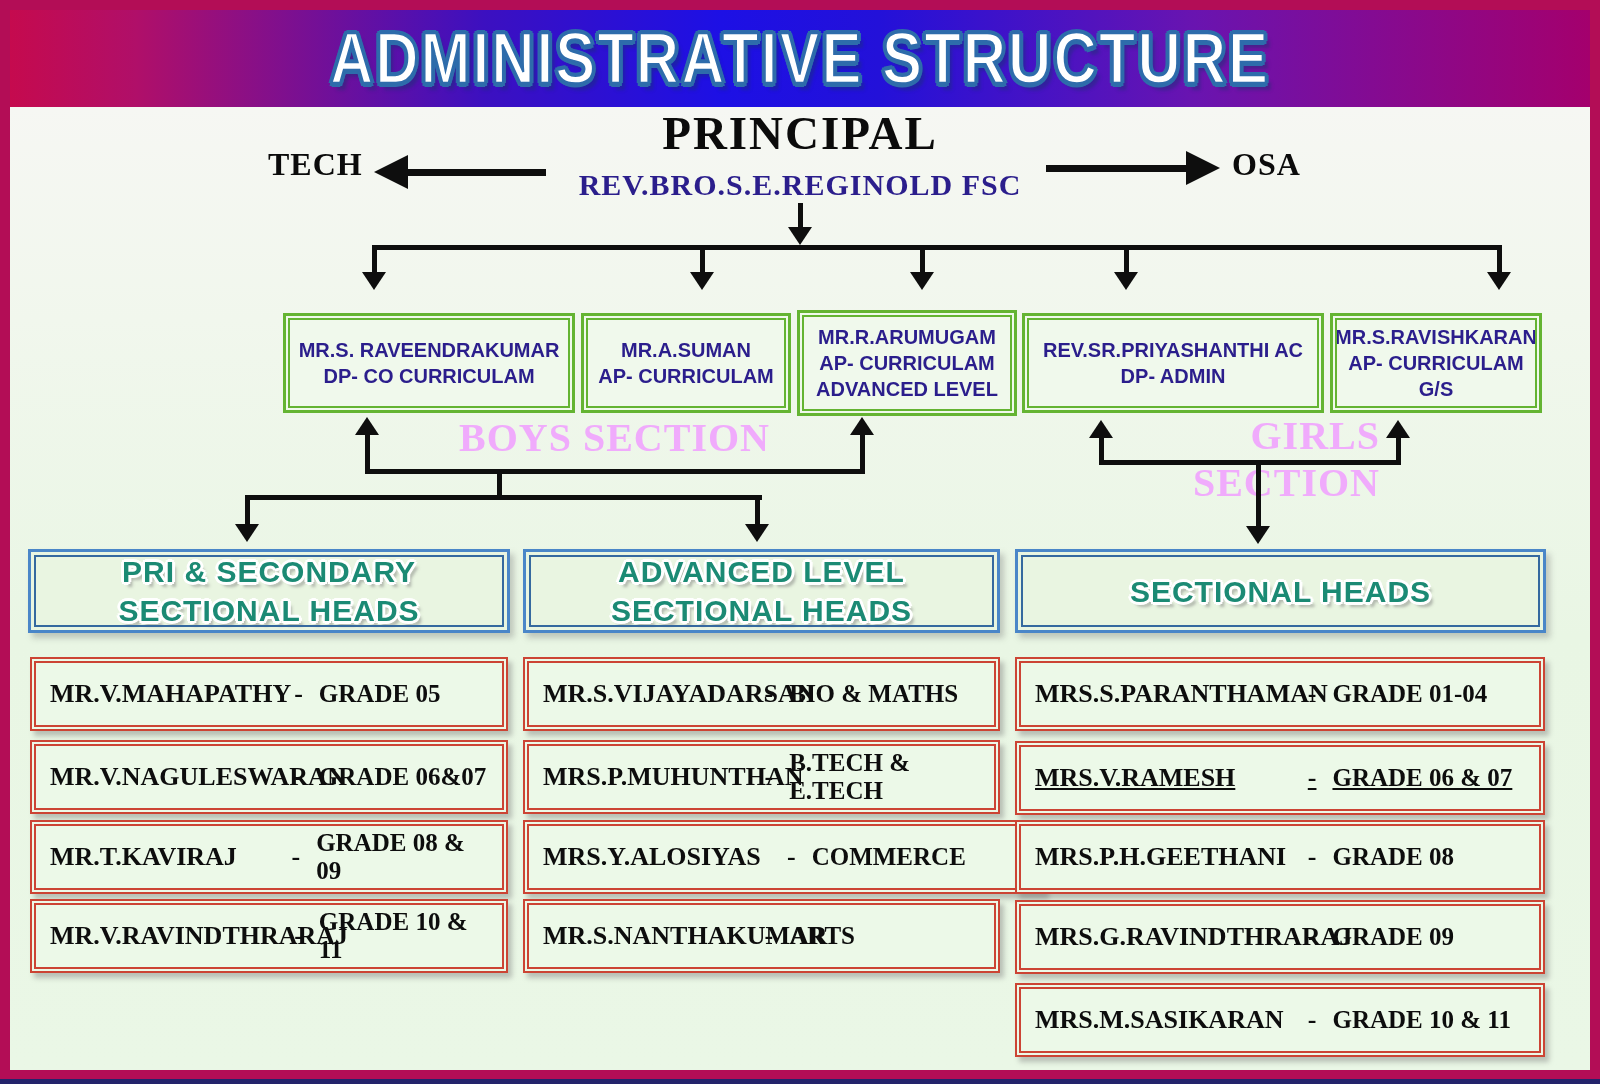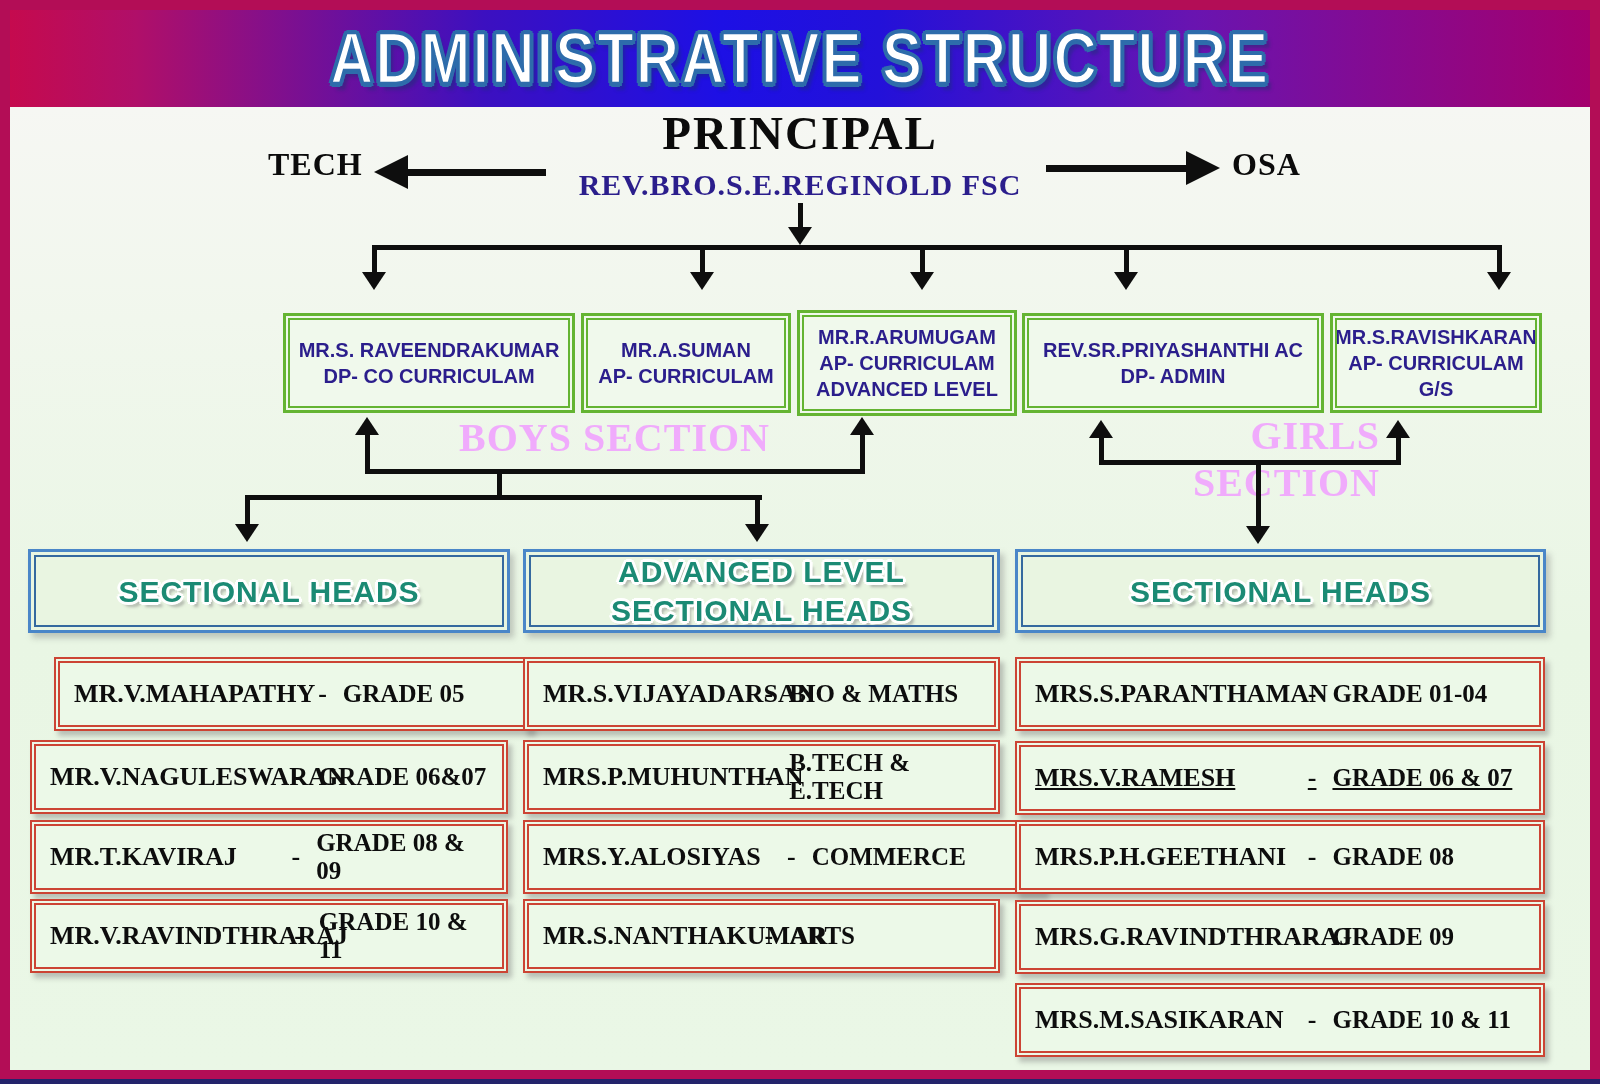--- a/index.html
+++ b/index.html
@@ -129,31 +129,32 @@
   <div class="section-label serif" style="left:1090px;top:412px;width:290px;">GIRLS SECTION</div>
   <div class="ah ah-up" style="left:1089px;top:420px;"></div>
   <div class="ln" style="left:1099px;top:435px;width:5px;height:30px;"></div>
   <div class="ah ah-up" style="left:1386px;top:420px;"></div>
   <div class="ln" style="left:1396px;top:435px;width:5px;height:30px;"></div>
   <div class="ln" style="left:1099px;top:460px;width:302px;height:5px;"></div>
   <div class="ln" style="left:1256px;top:460px;width:5px;height:68px;"></div>
   <div class="ah ah-down" style="left:1246px;top:526px;"></div>
 
   <div class="hbox" style="left:28px;width:482px;">
+    <span class="hline">PRI &amp; SECONDARY</span>
     <span class="hline">SECTIONAL HEADS</span>
   </div>
   <div class="hbox" style="left:523px;width:477px;">
     <span class="hline">ADVANCED LEVEL</span>
     <span class="hline">SECTIONAL HEADS</span>
   </div>
   <div class="hbox" style="left:1015px;width:531px;">
     <span class="hline">SECTIONAL HEADS</span>
   </div>
 
-  <div class="rowbox c1" style="left:30px;top:657px;width:478px;margin-left:24px;">
+  <div class="rowbox c1" style="left:30px;top:657px;width:478px;">
     <span class="rname">MR.V.MAHAPATHY</span>
     <span class="rdash">-</span>
     <span class="rval">GRADE 05</span>
   </div>
   <div class="rowbox c1" style="left:30px;top:740px;width:478px;">
     <span class="rname">MR.V.NAGULESWARAN</span>
     <span class="rdash">-</span>
     <span class="rval">GRADE 06&amp;07</span>
   </div>
   <div class="rowbox c1" style="left:30px;top:820px;width:478px;">

